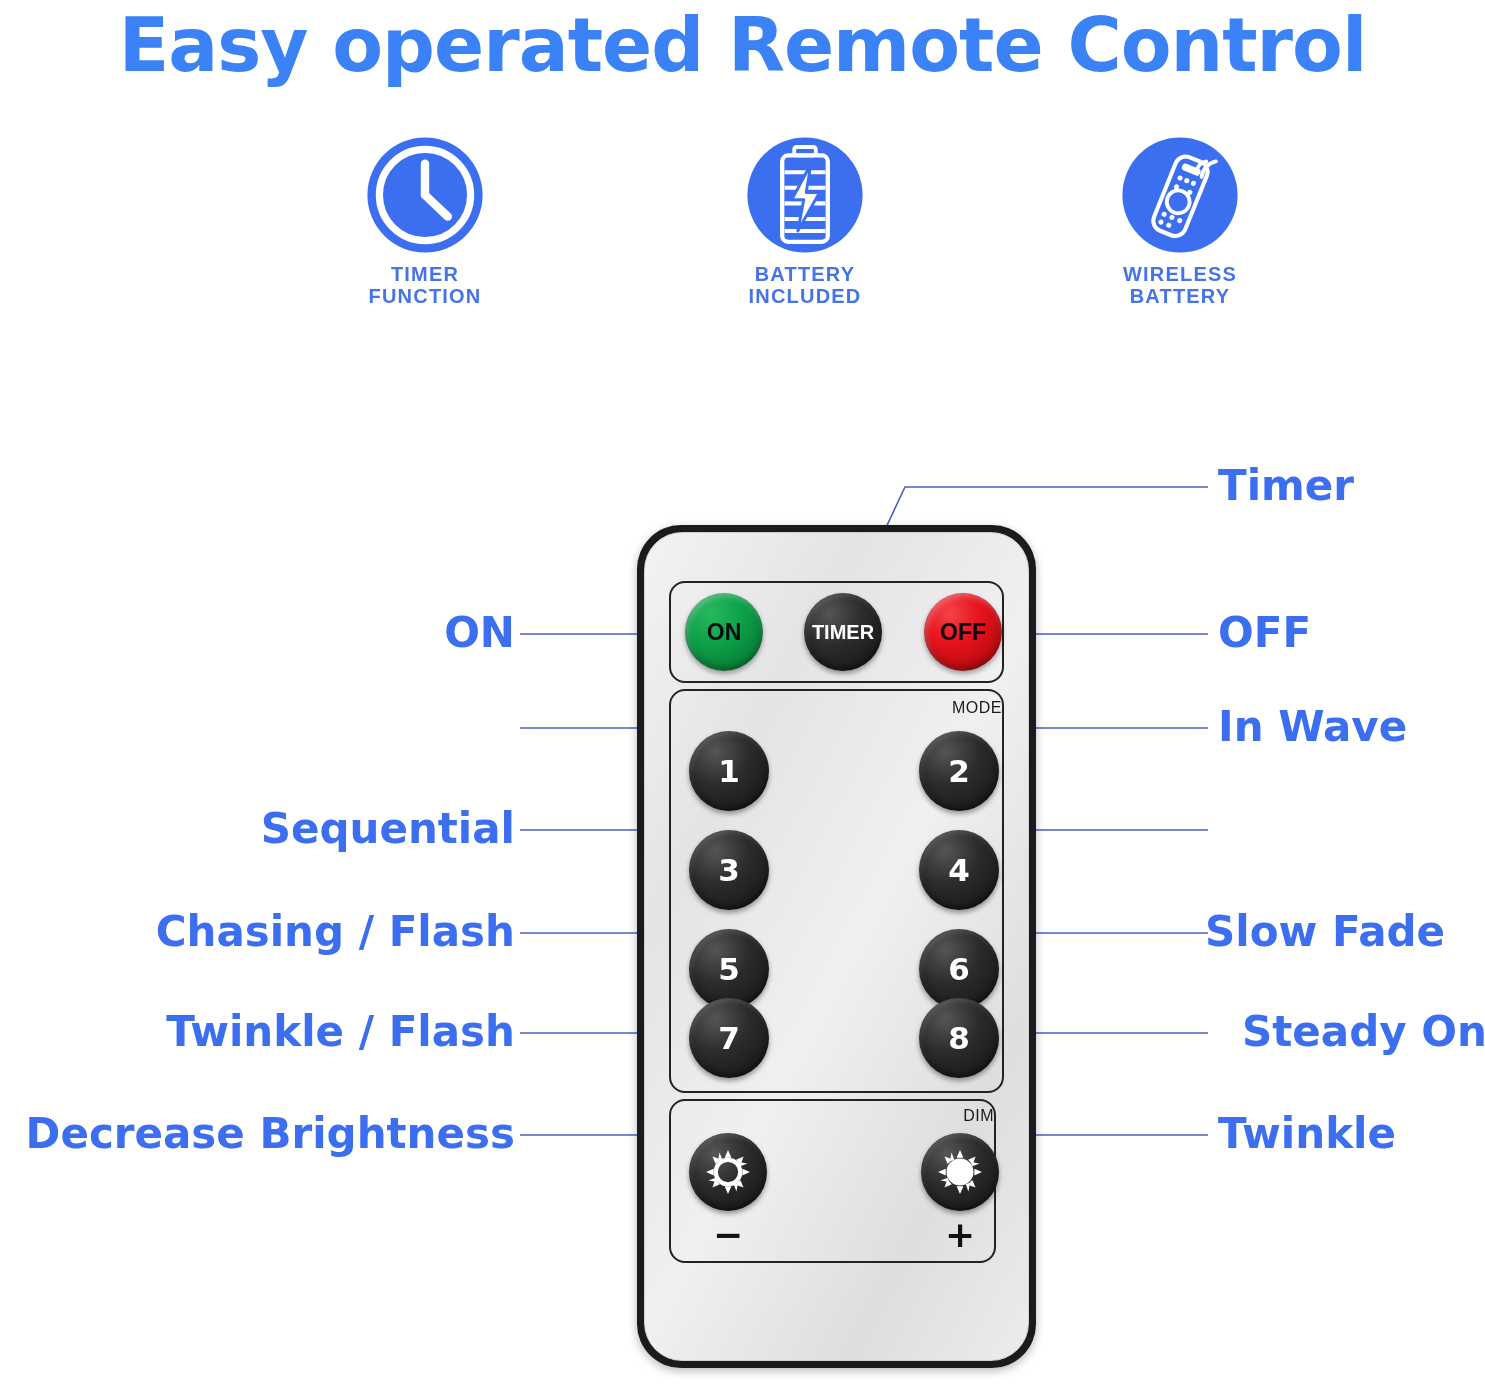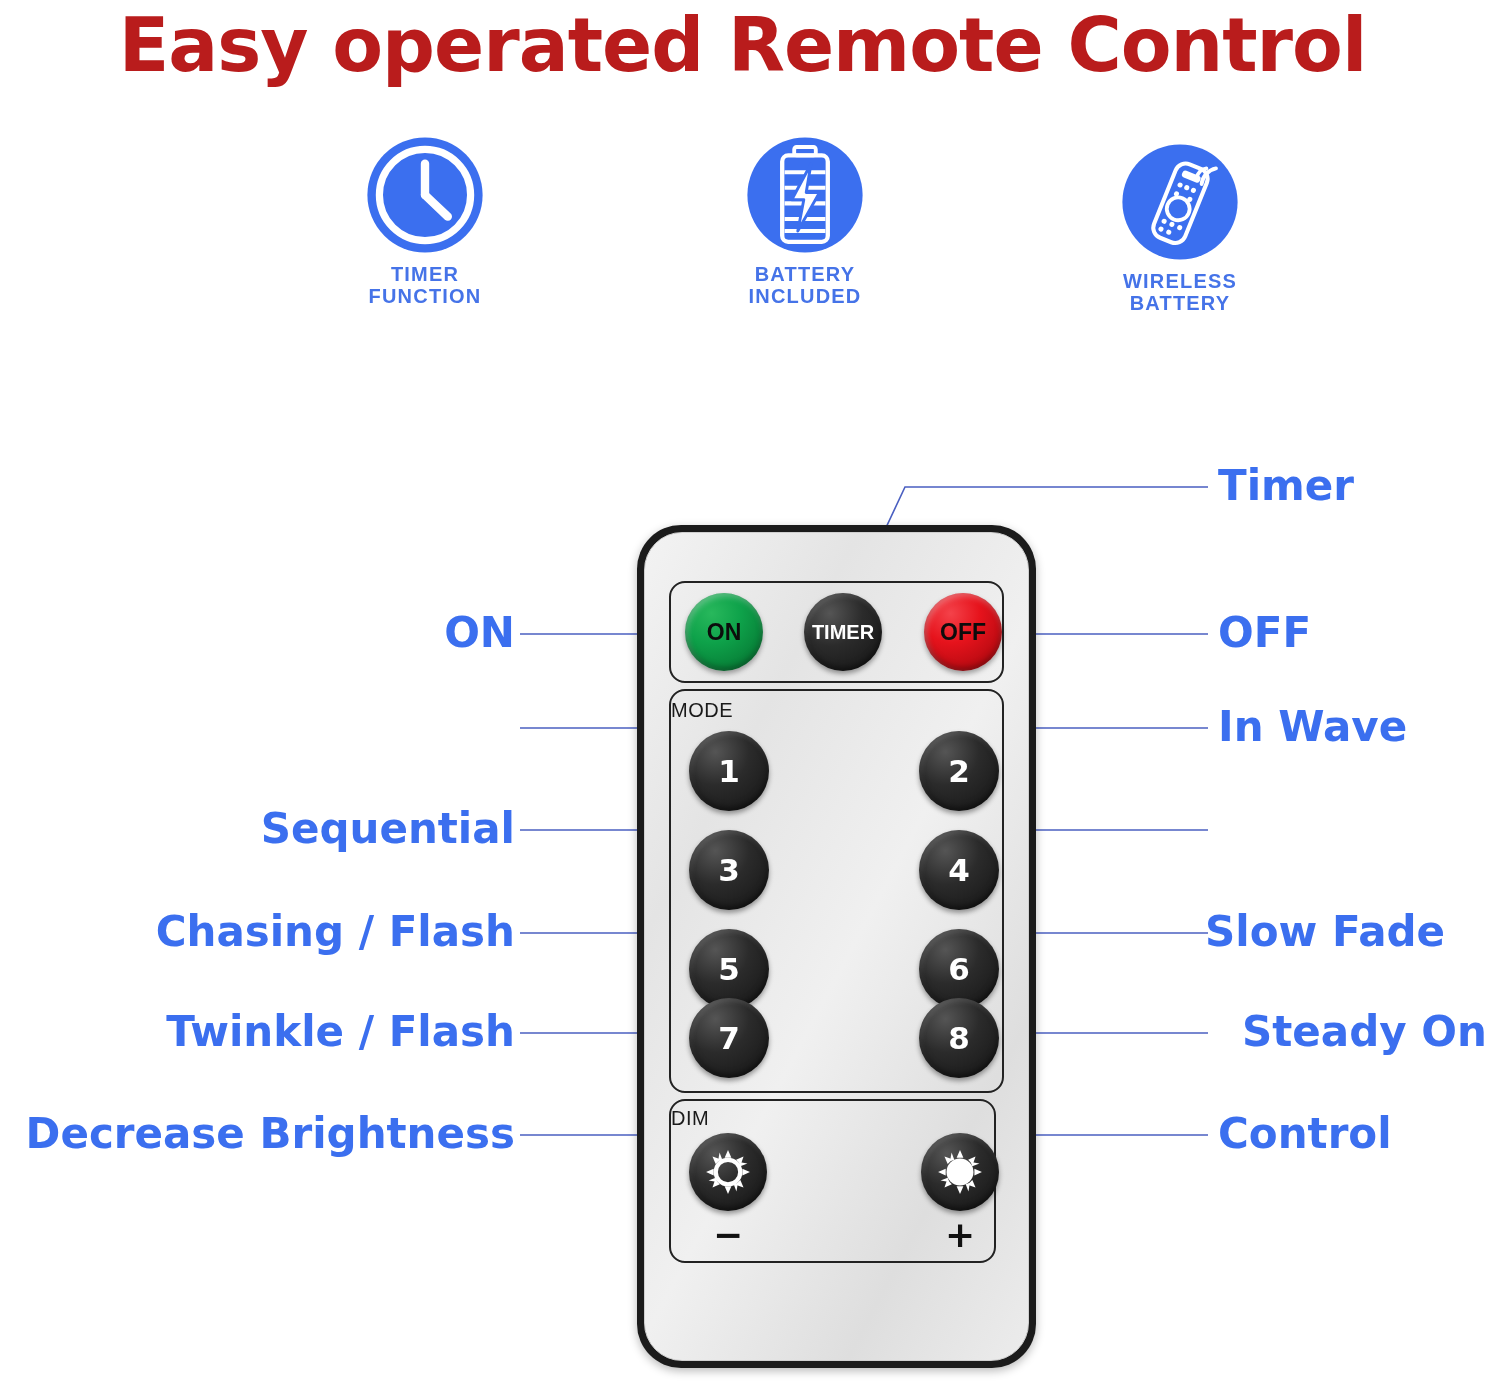--- a/index.html
+++ b/index.html
@@ -6,35 +6,35 @@
   body{
     width:1485px;height:1388px;position:relative;overflow:hidden;
     background:#ffffff;
     font-family:"Liberation Sans", sans-serif;
   }
   .stage{position:absolute;inset:0;}
 
   
   #title{
     position:absolute;left:0;top:2px;width:1485px;text-align:center;
-    font-size:74px;font-weight:bold;color:#b91c1c;
+    font-size:74px;font-weight:bold;color:#3b82f6;
     letter-spacing:-1px;white-space:nowrap;
     font-family:"DejaVu Sans","Liberation Sans",sans-serif;
   }
 
   
   .feature{position:absolute;width:300px;text-align:center;}
   .feature .ficon{width:120px;height:120px;margin:0 auto;display:block;}
   .feature .flabel{
     margin-top:8px;font-size:20px;font-weight:bold;color:#4573E8;
     letter-spacing:1.2px;line-height:1.12;
   }
   #feature-timer{left:275px;top:135px;}
   #feature-battery{left:655px;top:135px;}
-  #feature-wireless{left:1030px;top:142px;}
+  #feature-wireless{left:1030px;top:135px;}
 
   
   #remote{
     position:absolute;left:637px;top:525px;width:399px;height:843px;
     border-radius:44px;
     background:#1b1b1b;
     box-shadow:0 3px 10px rgba(0,0,0,.28);
   }
   #remote-face{
     position:absolute;left:7px;top:7px;right:7px;bottom:7px;
@@ -45,22 +45,22 @@
   }
   .panel{
     position:absolute;border:2px solid #222;border-radius:16px;
     background:transparent;
   }
   #panel-power{left:24px;top:48px;right:24px;height:98px;}
   #panel-mode{left:24px;top:156px;right:24px;height:400px;}
   #panel-dim{left:24px;top:566px;right:32px;height:160px;}
 
   .panel-caption{
-    position:absolute;left:0;width:100%;text-align:left;
-    font-size:20px;color:#1a1a1a;letter-spacing:.5px;
+    position:absolute;left:0;width:100%;text-align:right;
+    font-size:16px;color:#1a1a1a;letter-spacing:.5px;
     font-family:"Liberation Sans",sans-serif;
   }
   #caption-mode{top:8px;}
   #caption-dim{top:6px;}
 
   
   .btn{
     position:absolute;border-radius:50%;
     display:flex;align-items:center;justify-content:center;
     font-weight:bold;
@@ -301,15 +301,15 @@
   <div class="callout left" style="left:20px;top:808px;width:495px;">Sequential</div>
   <div class="callout left" style="left:20px;top:911px;width:495px;">Chasing / Flash</div>
   <div class="callout left" style="left:20px;top:1011px;width:495px;">Twinkle / Flash</div>
   <div class="callout left" style="left:0px;top:1113px;width:515px;text-align:right;">Decrease Brightness</div>
 
   <div class="callout right" style="left:1218px;top:465px;">Timer</div>
   <div class="callout right" style="left:1218px;top:612px;">OFF</div>
   <div class="callout right" style="left:1218px;top:706px;">In Wave</div>
   <div class="callout right" style="left:1205px;top:911px;">Slow Fade</div>
   <div class="callout right" style="left:1218px;top:1011px;margin-left:24px;">Steady On</div>
-  <div class="callout right" style="left:1218px;top:1113px;">Control</div>
+  <div class="callout right" style="left:1218px;top:1113px;">Twinkle</div>
 
 </div>
 
 </body></html>

